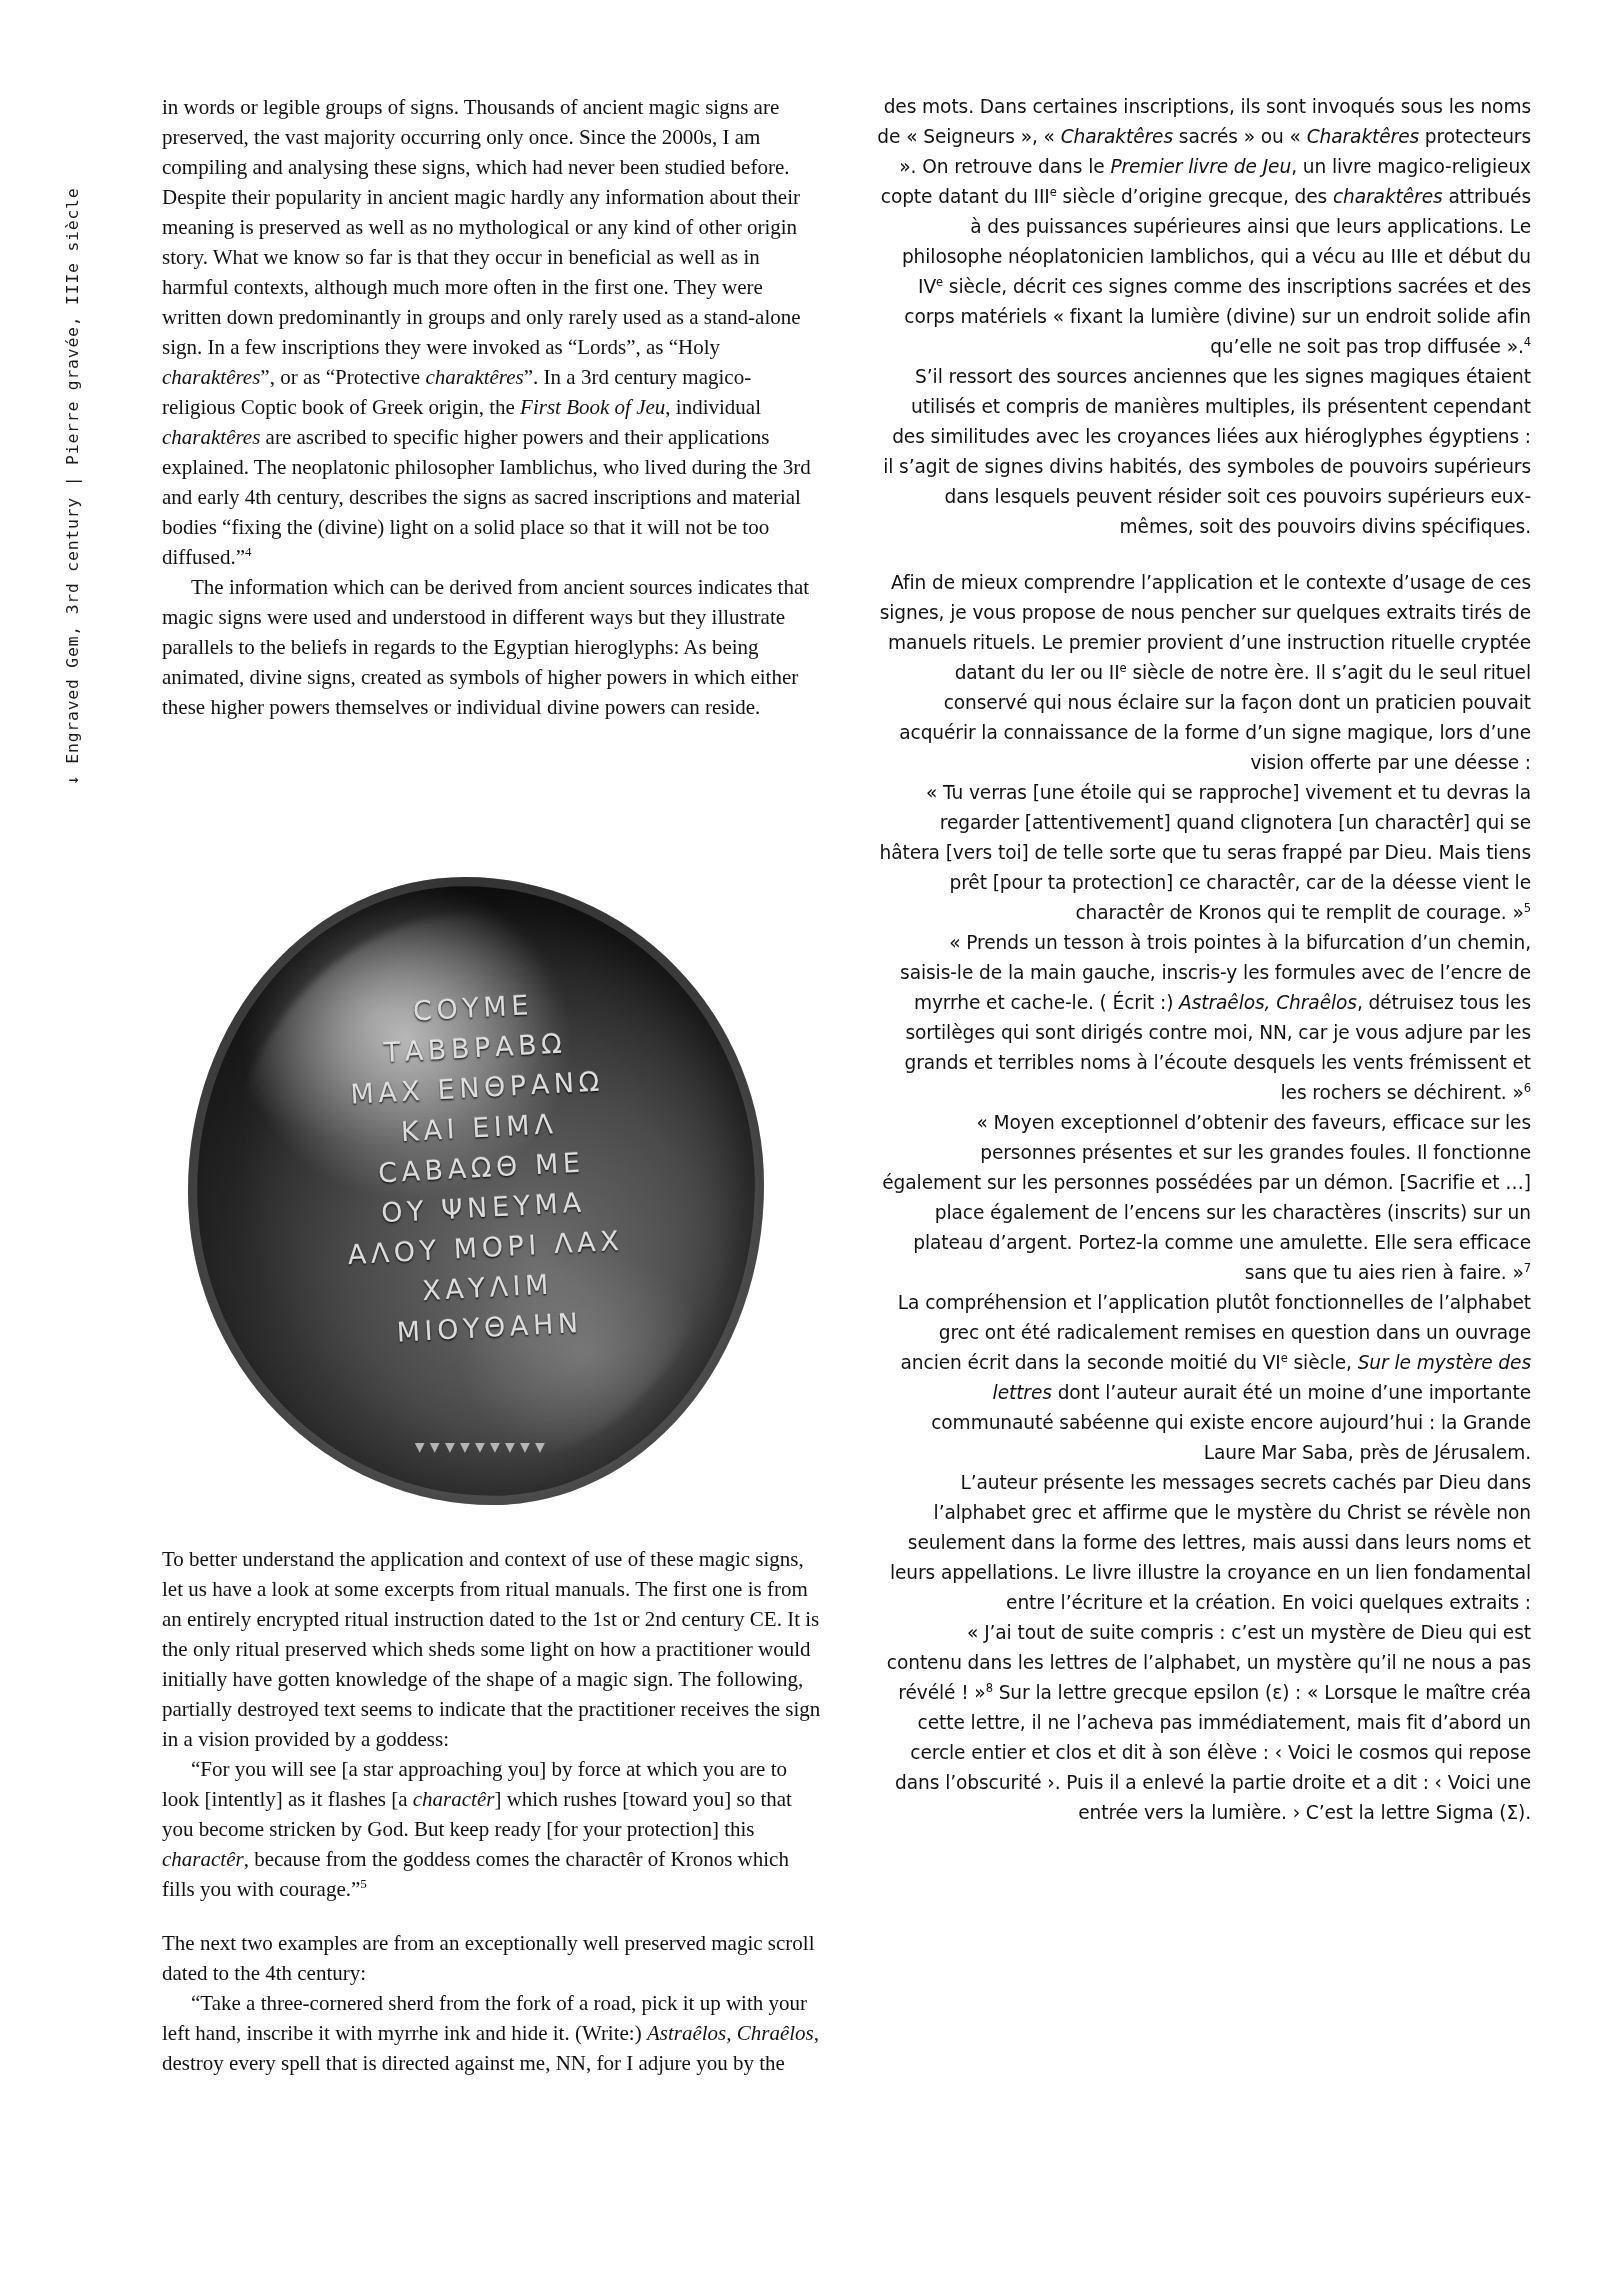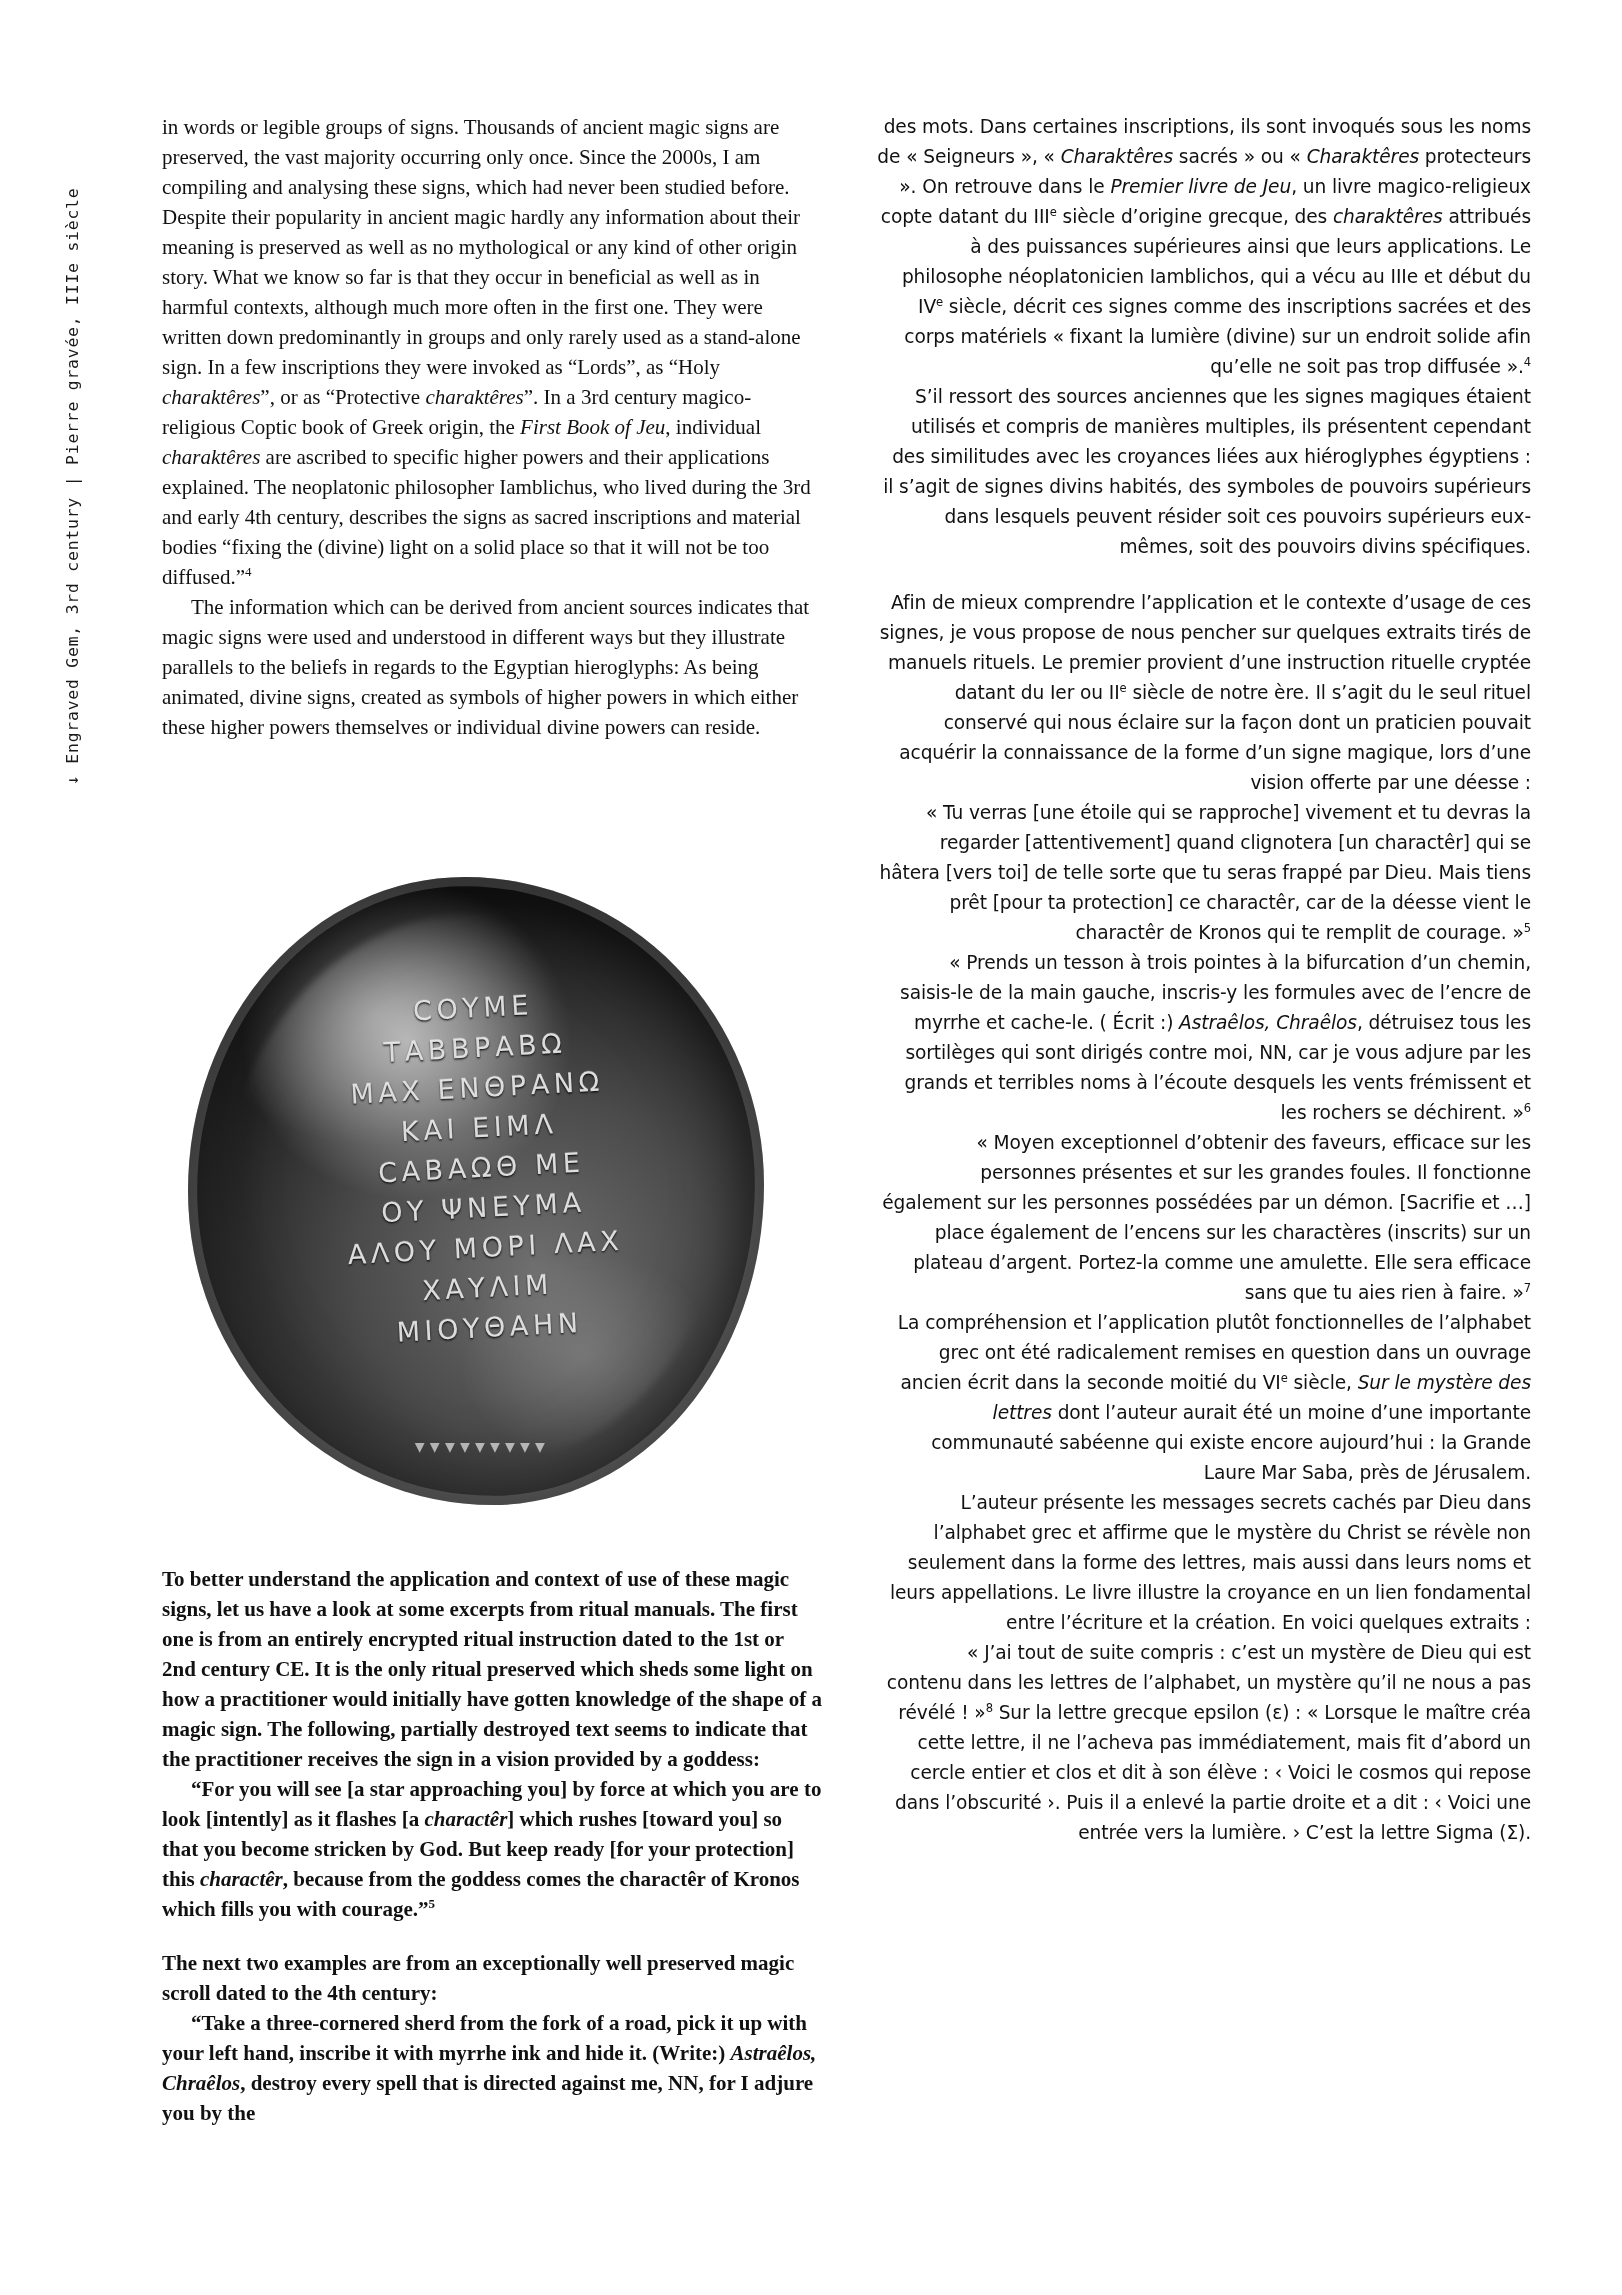--- a/index.html
+++ b/index.html
@@ -33,21 +33,20 @@
     font-size: 16.4px;
     letter-spacing: 0.8px;
     color: #1a1a1a;
     white-space: nowrap;
   }
 
   
   .col {
     position: absolute;
     top: 92px;
-    margin-top: 20px;
   }
   .col-left {
     left: 162px;
     width: 660px;
   }
   .col-right {
     left: 877px;
     width: 654px;
   }
 
@@ -243,21 +242,21 @@
 ΚΑΙ ΕΙΜΛ
 ϹΑΒΑΩΘ ΜΕ
 ΟΥ ΨΝΕΥΜΑ
 ΑΛΟΥ ΜΟΡΙ ΛΑΧ
 ΧΑΥΛΙΜ
 ΜΙΟΥΘΑΗΝ</div>
       <div class="gem-notches">▾▾▾▾▾▾▾▾▾</div>
     </div>
   </div>
 
-  <div class="col col-left" style="top: 1544px; font-weight: bold;">
+  <div class="col col-left" style="top: 1544px;">
     <p>To better understand the application and context of use of
       these magic signs, let us have a look at some excerpts from
       ritual manuals. The first one is from an entirely encrypted
       ritual instruction dated to the 1st or 2nd century CE. It is
       the only ritual preserved which sheds some light on how
       a practitioner would initially have gotten knowledge of the
       shape of a magic sign. The following, partially destroyed
       text seems to indicate that the practitioner receives the
       sign in a vision provided by a goddess:</p>
 

